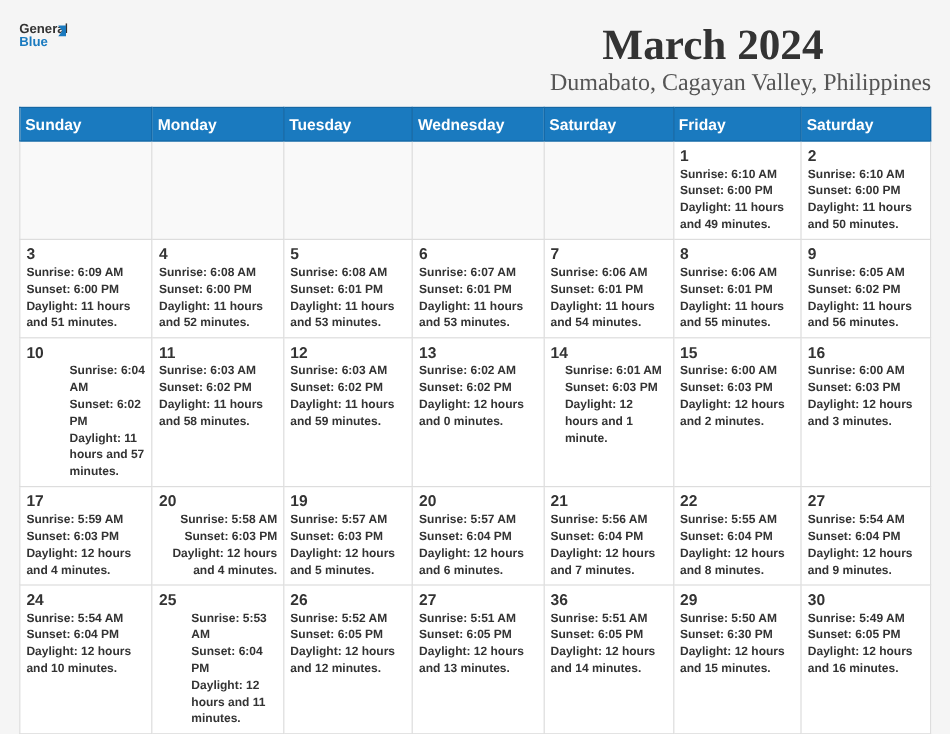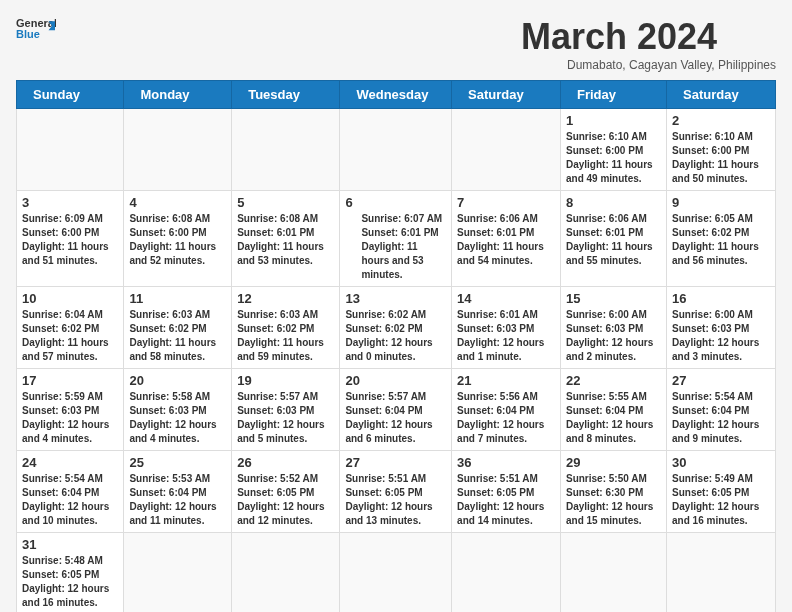--- a/index.html
+++ b/index.html
@@ -20,42 +20,43 @@
       display: flex;
       flex-direction: column;
       align-items: flex-start;
     }
     .logo-icon {
       width: 40px;
       height: 28px;
       margin-bottom: 2px;
     }
     .title-area {
-      text-align: left;
+      text-align: center;
+      font-family: Liberation Serif, serif;
     }
     .month-title {
       font-size: 36px;
       font-weight: bold;
       color: #333;
     }
     .subtitle {
-      font-size: 12px;
+      font-size: 20px;
       color: #555;
       margin-left: 46px;
     }
     .calendar-table {
       width: 100%;
       border-collapse: collapse;
       background: white;
       border: 1px solid #ccc;
     }
     .calendar-table th {
       background: #1a7abf;
       color: white;
-      padding: 6px 16px;
+      padding: 6px 4px;
       font-size: 13px;
       text-align: left;
       border: 1px solid #1567a3;
     }
     .calendar-table td {
       vertical-align: top;
       padding: 4px 5px;
       border: 1px solid #ddd;
       font-size: 10.5px;
       color: #333;
@@ -145,21 +146,21 @@
 Daylight: 11 hours and 52 minutes.</div>
         </td>
         <td>
           <span class="day-number">5</span>
           <div class="day-info" style="white-space: pre-line;">Sunrise: 6:08 AM
 Sunset: 6:01 PM
 Daylight: 11 hours and 53 minutes.</div>
         </td>
         <td>
           <span class="day-number">6</span>
-          <div class="day-info" style="white-space: pre-line; margin-left: 16px;">Sunrise: 6:07 AM
+          <div class="day-info" style="white-space: pre-line;">Sunrise: 6:07 AM
 Sunset: 6:01 PM
 Daylight: 11 hours and 53 minutes.</div>
         </td>
         <td>
           <span class="day-number">7</span>
           <div class="day-info" style="white-space: pre-line;">Sunrise: 6:06 AM
 Sunset: 6:01 PM
 Daylight: 11 hours and 54 minutes.</div>
         </td>
         <td>
@@ -171,21 +172,21 @@
         <td>
           <span class="day-number">9</span>
           <div class="day-info" style="white-space: pre-line;">Sunrise: 6:05 AM
 Sunset: 6:02 PM
 Daylight: 11 hours and 56 minutes.</div>
         </td>
       </tr>
       <tr>
         <td>
           <span class="day-number">10</span>
-          <div class="day-info" style="white-space: pre-line;">Sunrise: 6:04 AM
+          <div class="day-info" style="white-space: pre-line; margin-left: 36px;">Sunrise: 6:04 AM
 Sunset: 6:02 PM
 Daylight: 11 hours and 57 minutes.</div>
         </td>
         <td>
           <span class="day-number">11</span>
           <div class="day-info" style="white-space: pre-line;">Sunrise: 6:03 AM
 Sunset: 6:02 PM
 Daylight: 11 hours and 58 minutes.</div>
         </td>
         <td>
@@ -195,21 +196,21 @@
 Daylight: 11 hours and 59 minutes.</div>
         </td>
         <td>
           <span class="day-number">13</span>
           <div class="day-info" style="white-space: pre-line;">Sunrise: 6:02 AM
 Sunset: 6:02 PM
 Daylight: 12 hours and 0 minutes.</div>
         </td>
         <td>
           <span class="day-number">14</span>
-          <div class="day-info" style="white-space: pre-line;">Sunrise: 6:01 AM
+          <div class="day-info" style="white-space: pre-line; margin-left: 12px;">Sunrise: 6:01 AM
 Sunset: 6:03 PM
 Daylight: 12 hours and 1 minute.</div>
         </td>
         <td>
           <span class="day-number">15</span>
           <div class="day-info" style="white-space: pre-line;">Sunrise: 6:00 AM
 Sunset: 6:03 PM
 Daylight: 12 hours and 2 minutes.</div>
         </td>
         <td>
@@ -221,21 +222,21 @@
       </tr>
       <tr>
         <td>
           <span class="day-number">17</span>
           <div class="day-info" style="white-space: pre-line;">Sunrise: 5:59 AM
 Sunset: 6:03 PM
 Daylight: 12 hours and 4 minutes.</div>
         </td>
         <td>
           <span class="day-number">20</span>
-          <div class="day-info" style="white-space: pre-line;">Sunrise: 5:58 AM
+          <div class="day-info" style="white-space: pre-line; text-align: right;">Sunrise: 5:58 AM
 Sunset: 6:03 PM
 Daylight: 12 hours and 4 minutes.</div>
         </td>
         <td>
           <span class="day-number">19</span>
           <div class="day-info" style="white-space: pre-line;">Sunrise: 5:57 AM
 Sunset: 6:03 PM
 Daylight: 12 hours and 5 minutes.</div>
         </td>
         <td>
@@ -265,21 +266,21 @@
       </tr>
       <tr>
         <td>
           <span class="day-number">24</span>
           <div class="day-info" style="white-space: pre-line;">Sunrise: 5:54 AM
 Sunset: 6:04 PM
 Daylight: 12 hours and 10 minutes.</div>
         </td>
         <td>
           <span class="day-number">25</span>
-          <div class="day-info" style="white-space: pre-line;">Sunrise: 5:53 AM
+          <div class="day-info" style="white-space: pre-line; margin-left: 27px;">Sunrise: 5:53 AM
 Sunset: 6:04 PM
 Daylight: 12 hours and 11 minutes.</div>
         </td>
         <td>
           <span class="day-number">26</span>
           <div class="day-info" style="white-space: pre-line;">Sunrise: 5:52 AM
 Sunset: 6:05 PM
 Daylight: 12 hours and 12 minutes.</div>
         </td>
         <td>

